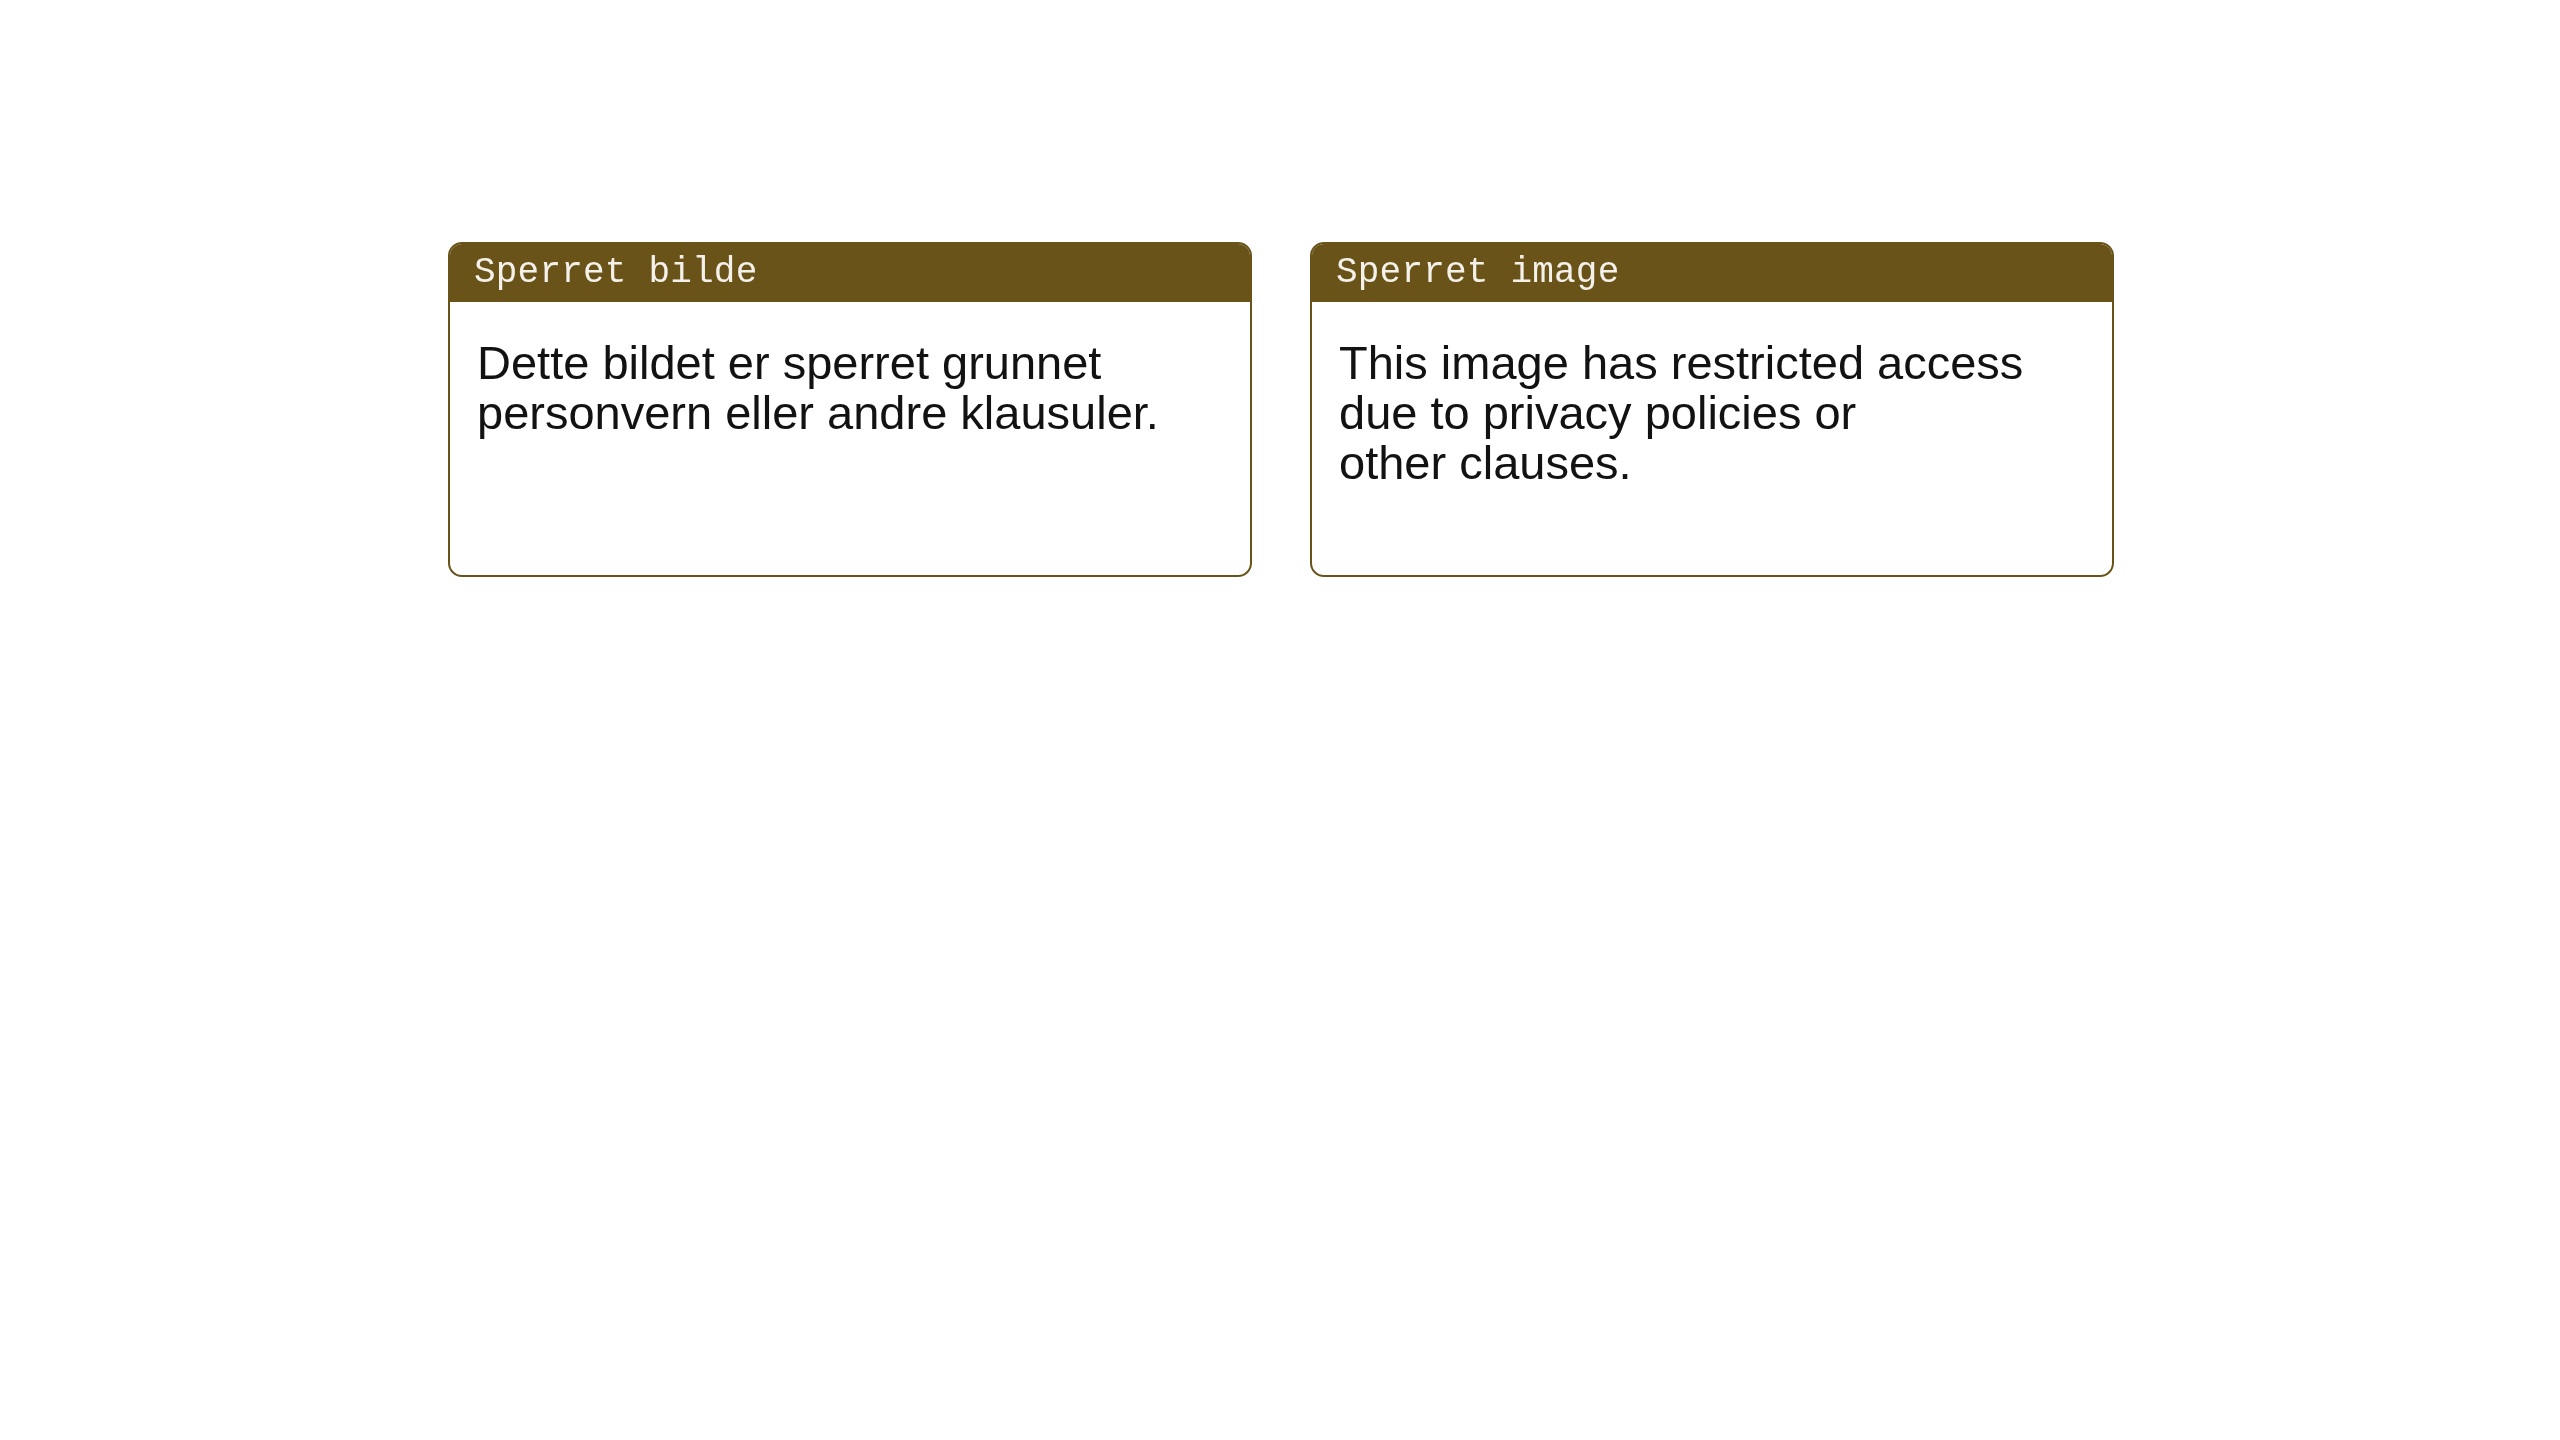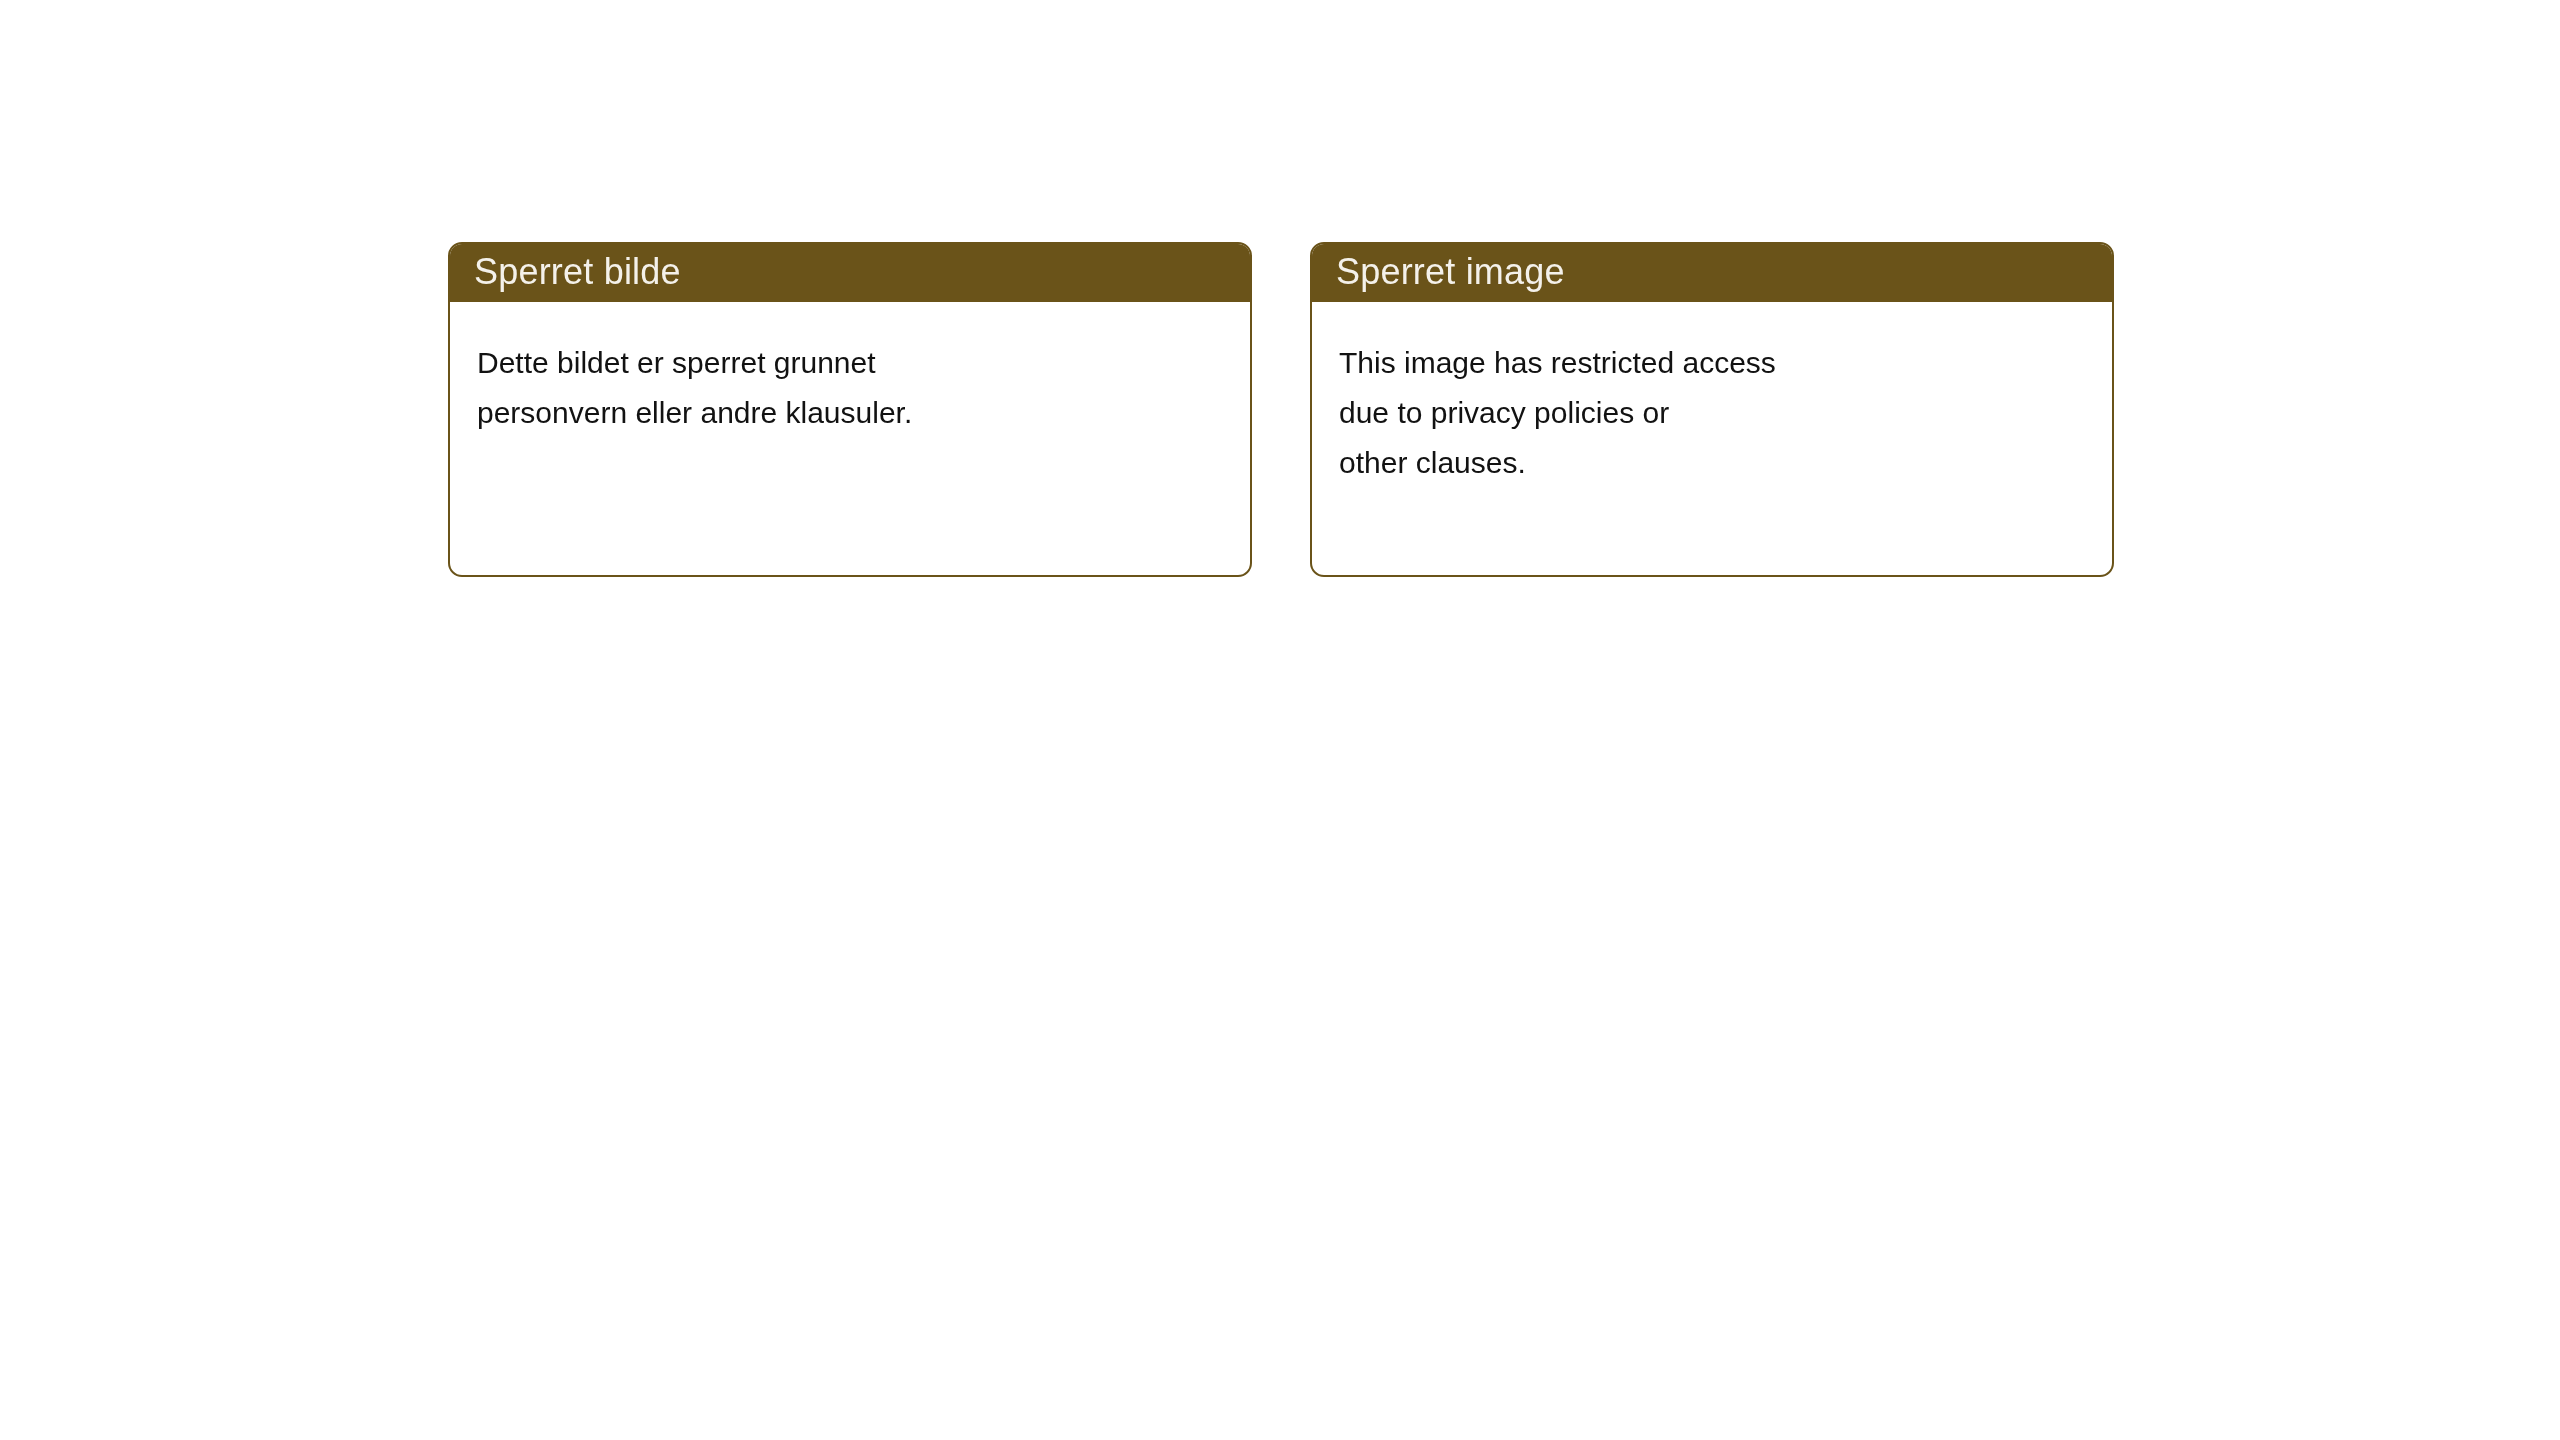--- a/index.html
+++ b/index.html
@@ -33,32 +33,33 @@
   .card-header {
     height: 60px;
     background: var(--header-bg);
     display: flex;
     align-items: center;
     padding: 0 26px;
     
     margin: -2px -2px 0 -2px;
     border-top-left-radius: 14px;
     border-top-right-radius: 14px;
+    font-family: Liberation Mono, monospace;
   }
   .card-title {
     color: var(--header-text);
     font-size: 36px;
     font-weight: 400;
     letter-spacing: 0.2px;
     white-space: nowrap;
   }
   .card-body {
     padding: 36px 28px 0 27px;
     color: var(--body-text);
-    font-size: 30px;
+    font-size: 47px;
     line-height: 50px;
     white-space: pre-line;
   }
 </style>
 </head>
 <body>
 
 <div class="card card-no">
   <div class="card-header">
     <span class="card-title">Sperret bilde</span>

